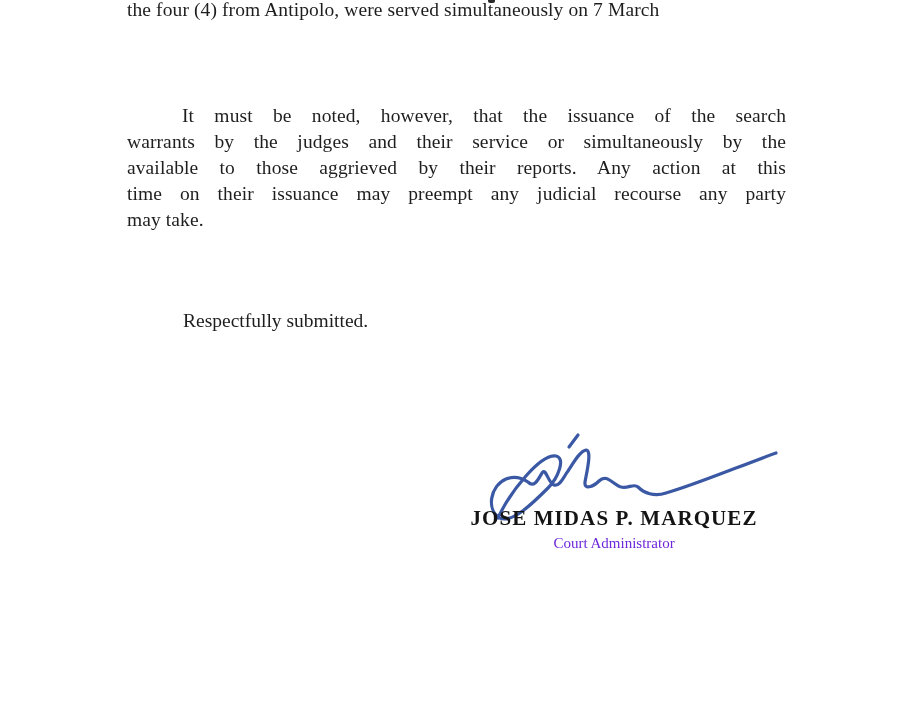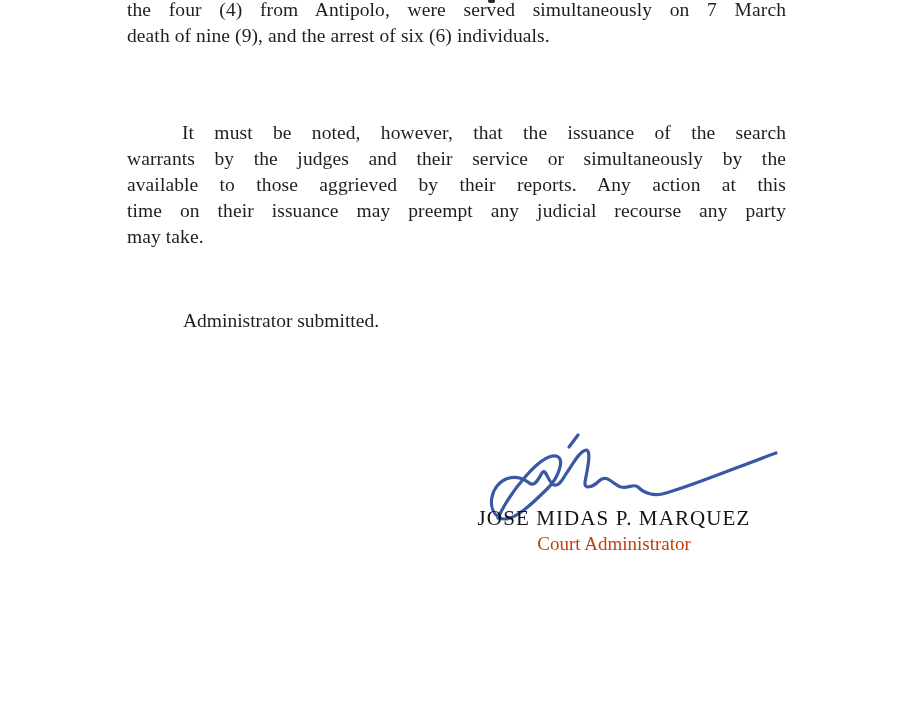--- a/index.html
+++ b/index.html
@@ -21,21 +21,21 @@
     left: 127px;
     width: 659px;
     font-size: 19.5px;
     line-height: 26px;
     letter-spacing: 0.1px;
   }
   .para .line { text-align: justify; text-align-last: justify; white-space: normal; }
   .para .line:last-child { text-align-last: left; }
   .para-1 { top: -3px; }
   .para-2 { top: 103px; }
-  .para-2 .line:first-child { text-indent: 55px; margin-top: 17px; }
+  .para-2 .line:first-child { text-indent: 55px; }
 
   .closing, .dateline {
     position: absolute;
     left: 183px;
     font-size: 19.5px;
     line-height: 26px;
   }
   .closing { top: 308px; }
   .dateline { top: 359px; }
 
@@ -56,52 +56,51 @@
 
   .sig-block {
     position: absolute;
     left: 440px;
     top: 505px;
     width: 348px;
     text-align: center;
   }
   .sig-name {
     font-size: 21px;
-    font-weight: normal;
+    font-weight: bold;
     letter-spacing: 1.1px;
     color: #141414;
     line-height: 26px;
   }
   .sig-title {
-    font-size: 19px;
-    color: #c2410c;
+    font-size: 15px;
+    color: #6d28d9;
     line-height: 25px;
   }
 </style>
 </head>
 <body>
 
 <div class="page">
 
   <span class="frag frag-1"></span>
 
   <div class="para para-1">
       <div class="line">the four (4) from Antipolo, were served simultaneously on 7 March</div>
-      <div class="line">death of nine (9), and the arrest of six (6) individuals.</div>
     </div>
 
   <div class="para para-2">
       <div class="line">It must be noted, however, that the issuance of the search</div>
       <div class="line">warrants by the judges and their service or simultaneously by the</div>
       <div class="line">available to those aggrieved by their reports. Any action at this</div>
       <div class="line">time on their issuance may preempt any judicial recourse any party</div>
       <div class="line">may take.</div>
     </div>
 
-  <div class="closing">Administrator submitted.</div>
+  <div class="closing">Respectfully submitted.</div>
 
 
   <svg class="signature-svg" viewBox="0 0 322 106" aria-hidden="true">
     <path d="M 30 92
              C 42 66, 72 28, 88 30
              C 98 32, 90 52, 80 62
              C 66 76, 44 98, 32 92
              C 18 84, 22 60, 38 53
              C 46 50, 54 52, 60 56
              C 66 62, 70 54, 74 47

